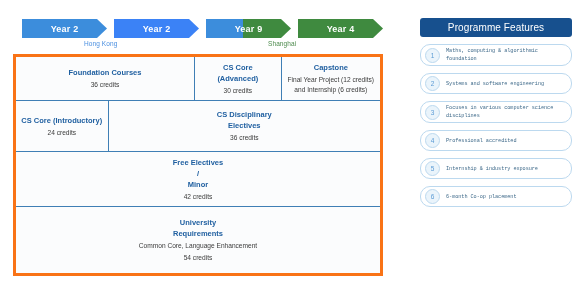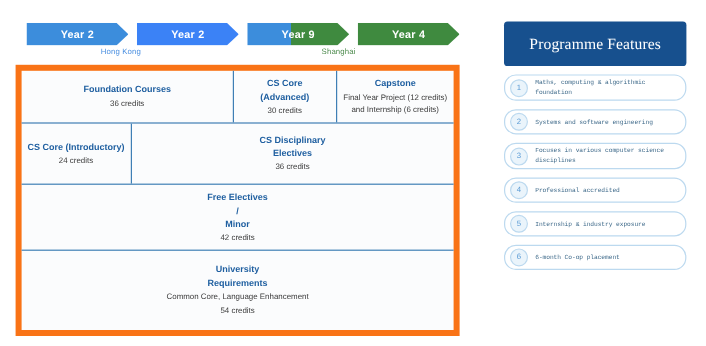--- a/index.html
+++ b/index.html
@@ -51,21 +51,21 @@
   }
   .city-label.hk { left: 84px;  color: #4a8fe0; }
   .city-label.sh { left: 268px; color: #4c8a4c; }
 
   
   #curriculum {
     position: absolute;
     left: 13px;
     top: 54px;
     width: 370px;
-    border: 5px solid #f97316;
+    border: 3px solid #f97316;
     background: #fbfcfd;
     box-sizing: border-box;
   }
   .crow {
     display: flex;
     border-bottom: 1px solid #3f7fb5;
     box-sizing: border-box;
   }
   .crow:last-child { border-bottom: none; }
   .cell {
@@ -116,30 +116,29 @@
   .r4 .c0 { width: 370px; }
 
   
   #features {
     position: absolute;
     left: 420px;
     top: 18px;
     width: 152px;
   }
   #features-header {
-    height: 37px;
+    height: 19px;
     background: #17508e;
     color: #ffffff;
     border-radius: 3px;
-    font-size: 13px;
+    font-size: 10px;
     display: flex;
     align-items: center;
     justify-content: center;
     letter-spacing: .1px;
-    font-family: Liberation Serif, serif;
   }
   .feature-item {
     margin-top: 7px;
     min-height: 18px;
     border: 1px solid #bcd9ef;
     border-radius: 10px;
     background: #ffffff;
     display: flex;
     align-items: center;
     padding: 2px 6px 2px 4px;

